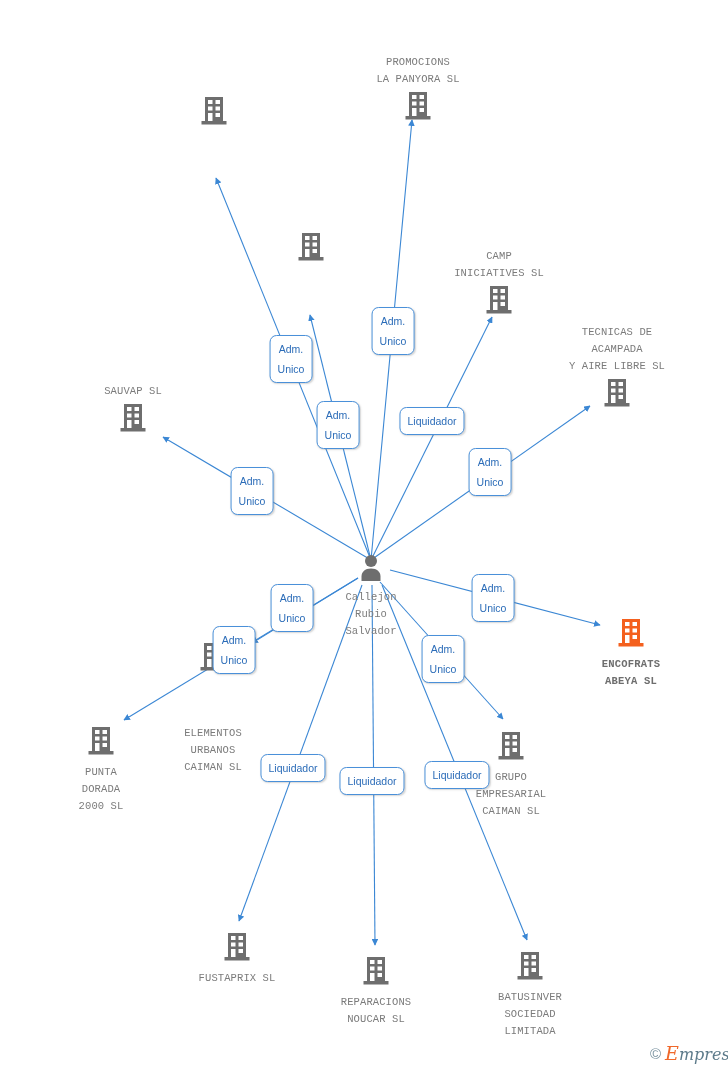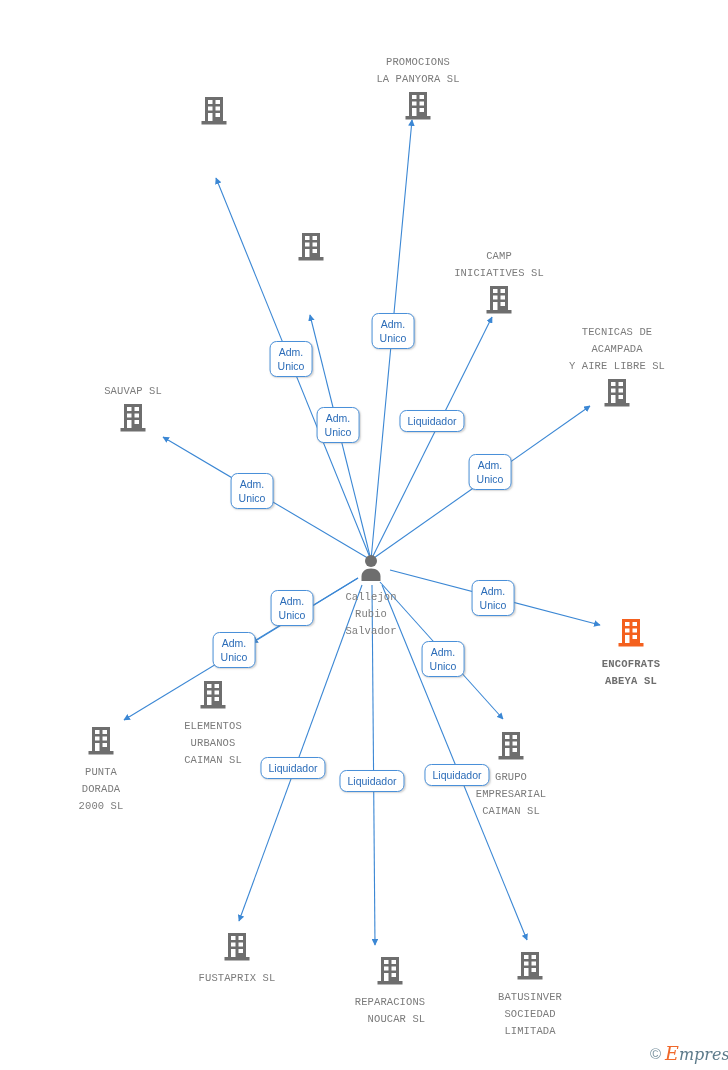--- a/index.html
+++ b/index.html
@@ -56,21 +56,21 @@
 
   .badge {
     position: absolute;
     transform: translate(-50%, -50%);
     box-sizing: border-box;
     border: 1.4px solid #4a90d9;
     border-radius: 7px;
     background: #ffffff;
     color: #2b6cb8;
     font-size: 10.5px;
-    line-height: 14px;
+    line-height: 20px;
     text-align: center;
     padding: 3px 7px;
     white-space: pre-line;
     box-shadow: 1px 1px 1.5px rgba(120,120,120,0.30);
   }
   .watermark {
     position: absolute;
     display: flex;
     align-items: center;
     gap: 4px;
@@ -218,21 +218,21 @@
             <rect x="8" y="4" width="4.5" height="4" fill="#fff"></rect>
             <rect x="15.5" y="4" width="4.5" height="4" fill="#fff"></rect>
             <rect x="8" y="10.5" width="4.5" height="4" fill="#fff"></rect>
             <rect x="15.5" y="10.5" width="4.5" height="4" fill="#fff"></rect>
             <rect x="8" y="17" width="4.5" height="8" fill="#fff"></rect>
             <rect x="15.5" y="17" width="4.5" height="4" fill="#fff"></rect>
           </svg></div>
         <div class="node-label">ENCOFRATS
 ABEYA SL</div>
       </div>
-      <div class="node label-bottom" style="left: 213px; top: 680px;">
+      <div class="node label-bottom" style="left: 213px; top: 642px; gap: 45px;">
         <div class="icon-wrap"><svg width="28" height="30" viewBox="0 0 28 30" fill="#6e6e6e">
             <rect x="5" y="1" width="18" height="24"></rect>
             <rect x="1.5" y="25" width="25" height="3.5"></rect>
             <rect x="8" y="4" width="4.5" height="4" fill="#fff"></rect>
             <rect x="15.5" y="4" width="4.5" height="4" fill="#fff"></rect>
             <rect x="8" y="10.5" width="4.5" height="4" fill="#fff"></rect>
             <rect x="15.5" y="10.5" width="4.5" height="4" fill="#fff"></rect>
             <rect x="8" y="17" width="4.5" height="8" fill="#fff"></rect>
             <rect x="15.5" y="17" width="4.5" height="4" fill="#fff"></rect>
           </svg></div>
@@ -276,21 +276,21 @@
             <rect x="1.5" y="25" width="25" height="3.5"></rect>
             <rect x="8" y="4" width="4.5" height="4" fill="#fff"></rect>
             <rect x="15.5" y="4" width="4.5" height="4" fill="#fff"></rect>
             <rect x="8" y="10.5" width="4.5" height="4" fill="#fff"></rect>
             <rect x="15.5" y="10.5" width="4.5" height="4" fill="#fff"></rect>
             <rect x="8" y="17" width="4.5" height="8" fill="#fff"></rect>
             <rect x="15.5" y="17" width="4.5" height="4" fill="#fff"></rect>
           </svg></div>
         <div class="node-label">FUSTAPRIX SL</div>
       </div>
-      <div class="node label-bottom" style="left: 390px; top: 956px; text-align: right;">
+      <div class="node label-bottom" style="left: 376px; top: 956px;">
         <div class="icon-wrap"><svg width="28" height="30" viewBox="0 0 28 30" fill="#6e6e6e">
             <rect x="5" y="1" width="18" height="24"></rect>
             <rect x="1.5" y="25" width="25" height="3.5"></rect>
             <rect x="8" y="4" width="4.5" height="4" fill="#fff"></rect>
             <rect x="15.5" y="4" width="4.5" height="4" fill="#fff"></rect>
             <rect x="8" y="10.5" width="4.5" height="4" fill="#fff"></rect>
             <rect x="15.5" y="10.5" width="4.5" height="4" fill="#fff"></rect>
             <rect x="8" y="17" width="4.5" height="8" fill="#fff"></rect>
             <rect x="15.5" y="17" width="4.5" height="4" fill="#fff"></rect>
           </svg></div>

